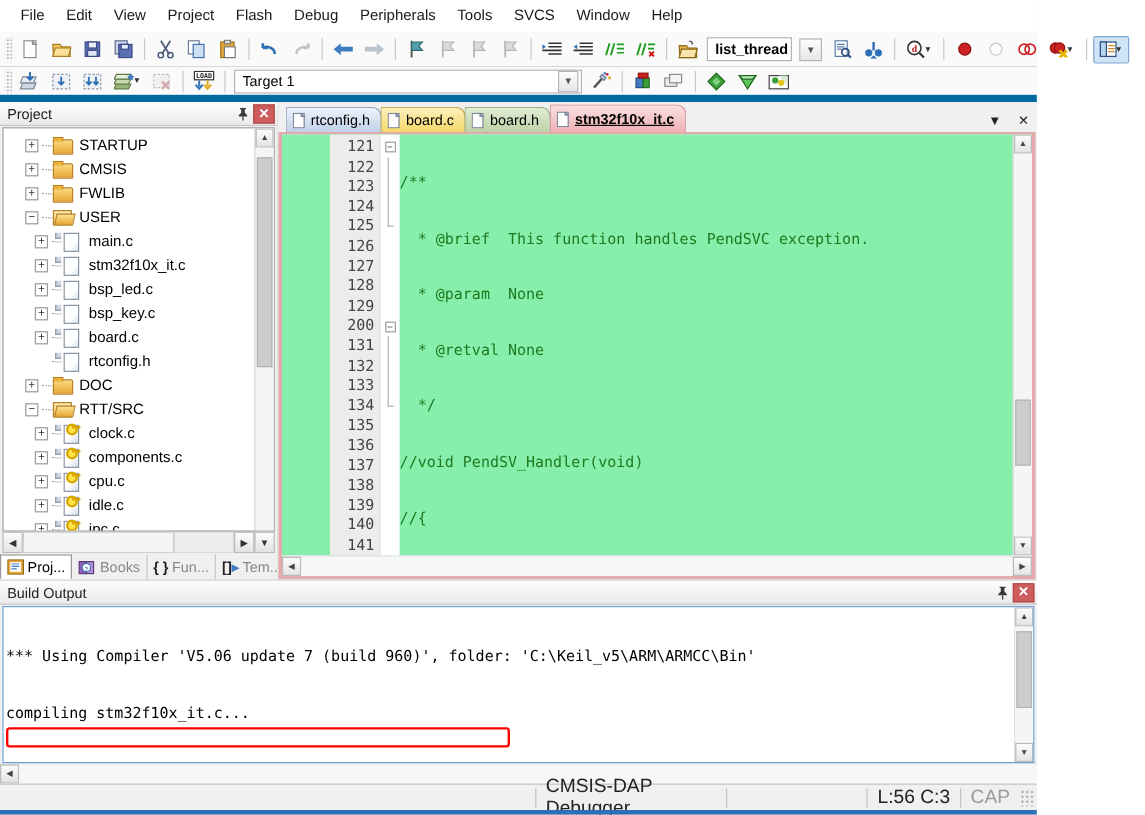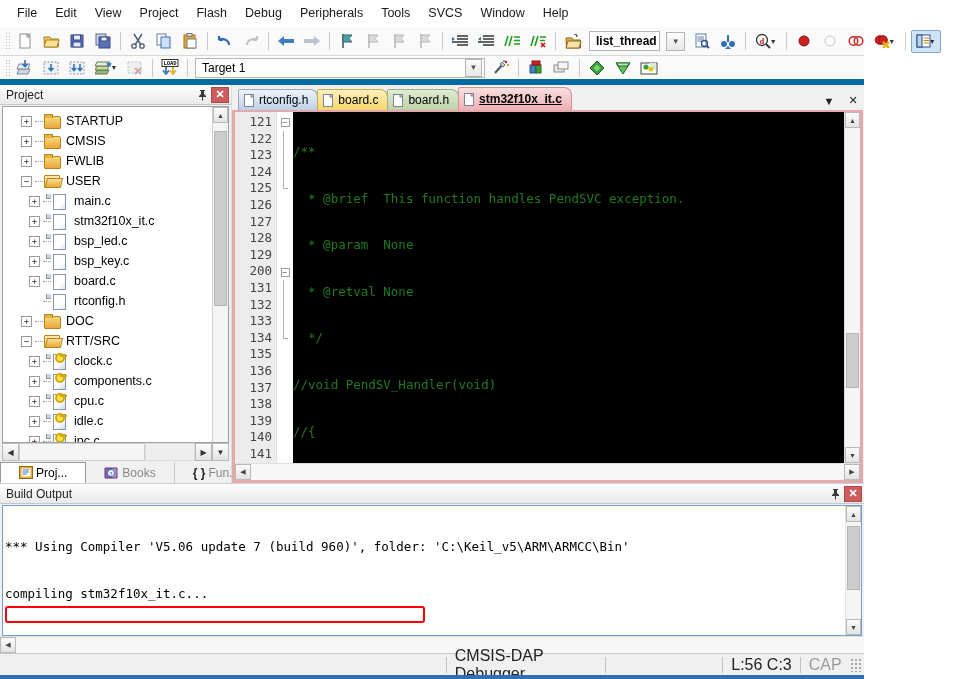--- a/index.html
+++ b/index.html
@@ -271,21 +271,21 @@
   }
   .hs-gap { width: 50px; flex: 0 0 50px; background: #eee; border:1px solid #dcdcdc;}
   .panel-tabs {
     height: 22px; flex: 0 0 22px;
     display: flex; align-items: stretch;
     background: #f0f0f0;
     padding-top: 1px;
   }
   .ptab {
     display: flex; align-items: center;
-    padding: 0 18px;
+    padding: 0 5px;
     font-size: 12px;
     color: #888;
     border-right: 1px solid #c8c8c8;
     white-space: nowrap;
   }
   .ptab.active {
     color: #000;
     background: #fff;
     border: 1px solid #9a9a9a;
     border-bottom: 1px solid #fff;
@@ -339,21 +339,22 @@
     display: flex;
     flex-direction: column;
     min-height: 0;
     margin-right: 1px;
   }
   .code-inner {
     flex: 1 1 auto;
     display: flex;
     min-height: 0;
     overflow: hidden;
-    background: #000000;
+    background: #86efac;
+    padding-left: 40px;
   }
   .gutter {
     width: 42px; flex: 0 0 42px;
     background: #ececec;
     border-right: 1px solid #e0e0e0;
     text-align: right;
     font-family: "DejaVu Sans Mono", monospace;
     font-size: 12.5px;
     color: #444;
     padding-top: 2px;

